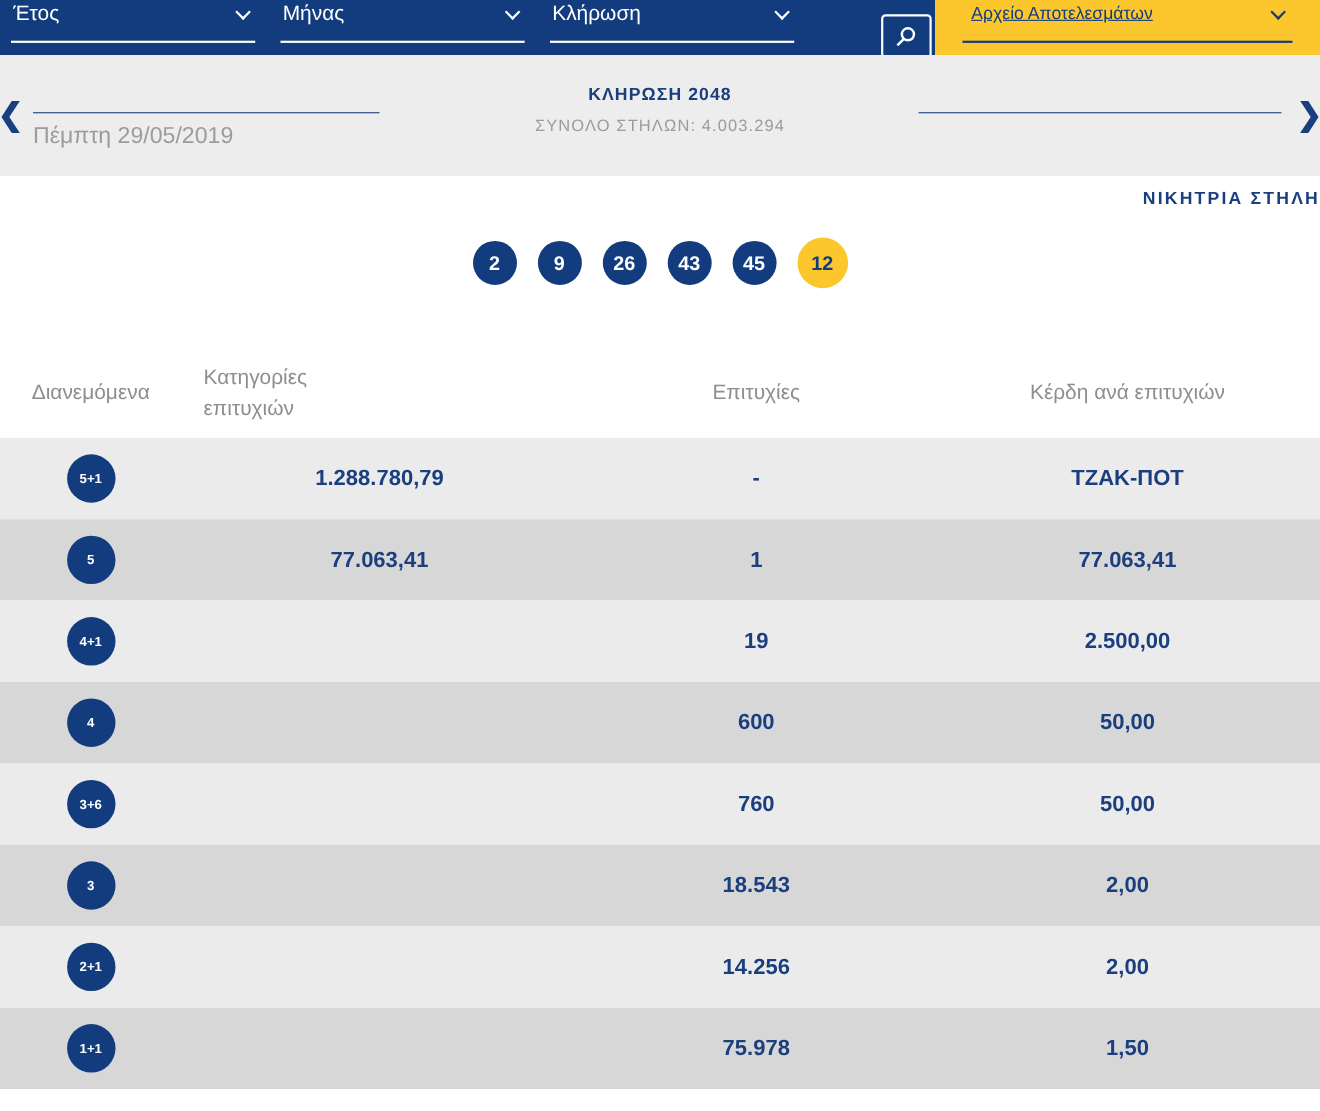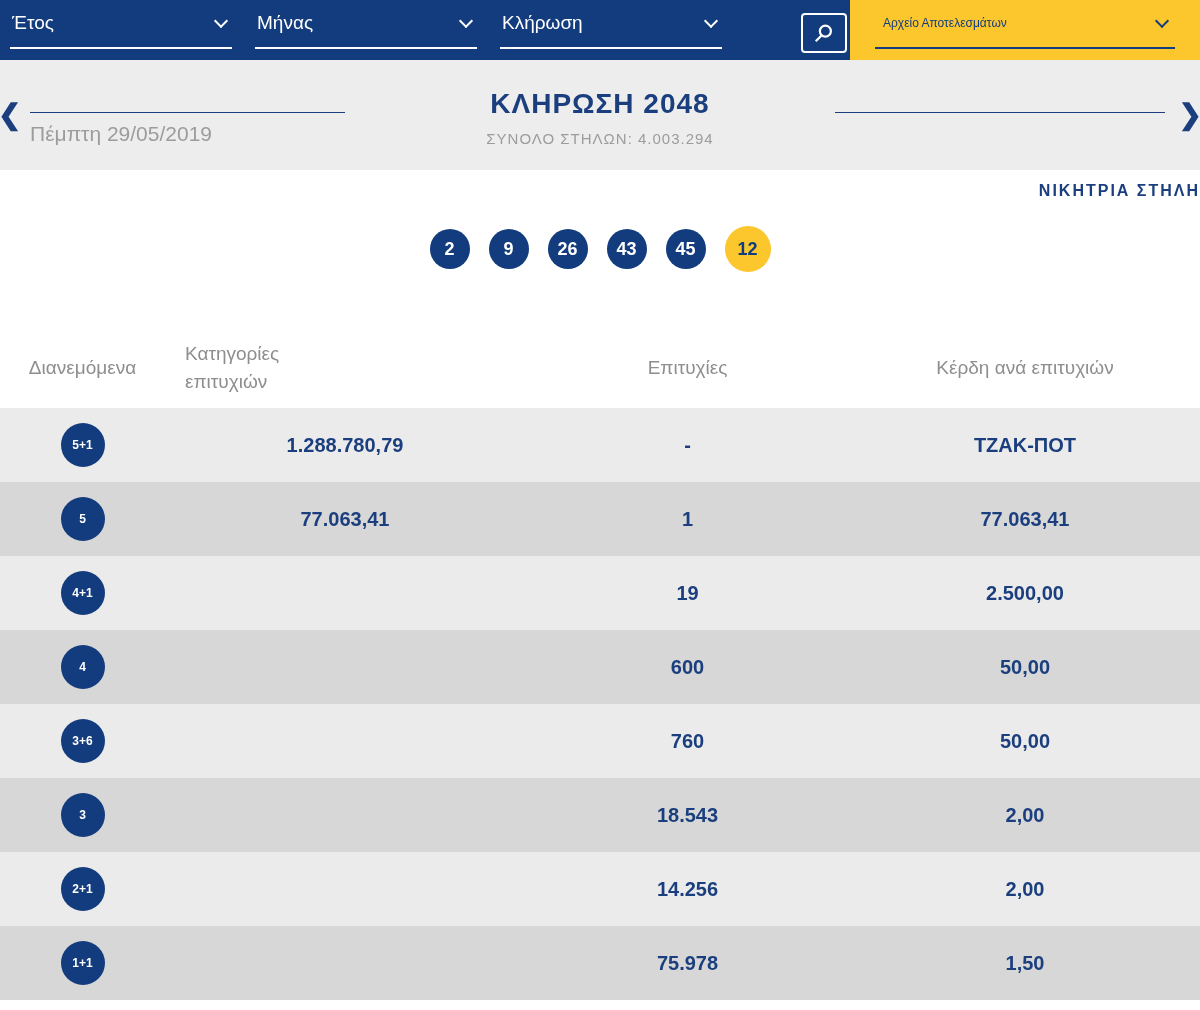--- a/index.html
+++ b/index.html
@@ -10,53 +10,53 @@
     --rowlight:#ebebeb;
     --rowdark:#d7d7d7;
     --hdrgray:#8e8e8e;
     --dategray:#9c9c9c;
   }
   *{box-sizing:border-box;margin:0;padding:0;}
   html,body{width:1200px;height:1010px;overflow:hidden;background:#fff;
     font-family:"Liberation Sans","DejaVu Sans",sans-serif;}
 
   
-  .topbar{display:flex;align-items:stretch;height:60px;background:var(--navy);}
+  .topbar{display:flex;align-items:stretch;height:50px;background:var(--navy);}
   .filters{display:flex;align-items:flex-end;padding-left:10px;}
   .filter{width:222px;margin-right:23px;height:44px;display:flex;align-items:center;
     justify-content:space-between;border-bottom:2px solid #fff;margin-bottom:11px;
     padding:0 6px 6px 2px;cursor:pointer;}
   .filter-label{color:#fff;font-size:19px;}
   .chev{width:10px;height:10px;border-right:2px solid #fff;border-bottom:2px solid #fff;
     transform:rotate(45deg);flex:0 0 auto;margin-bottom:4px;}
   .chev-blue{border-color:var(--navy);}
   .search-btn{margin:13px 0 0 56px;width:46px;height:40px;background:transparent;
     border:2px solid #fff;border-radius:4px;display:flex;align-items:center;
     justify-content:center;cursor:pointer;}
   .archive-panel{margin-left:auto;width:350px;background:var(--yellow);
     display:flex;align-items:flex-end;justify-content:center;}
   .archive-dropdown{width:300px;height:44px;display:flex;align-items:center;
     justify-content:space-between;border-bottom:2px solid var(--navy);
     margin-bottom:11px;padding:0 8px 6px 8px;cursor:pointer;}
-  .archive-label{color:var(--navy);font-size:12px;}
+  .archive-label{color:var(--navy);font-size:16px;text-decoration:underline;}
 
   
   .band{position:relative;height:110px;background:var(--band);}
   .nav-arrow{position:absolute;top:50%;transform:translateY(-50%);
     background:none;border:none;color:var(--textblue);font-size:28px;
     font-weight:bold;cursor:pointer;line-height:1;}
   .nav-prev{left:-2px;}
   .nav-next{right:-2px;}
   .date-group{position:absolute;left:30px;top:52px;width:315px;}
   .hline{border-top:1px solid var(--textblue);}
   .draw-date{margin-top:9px;color:var(--dategray);font-size:21px;}
   .right-line{position:absolute;right:35px;top:52px;width:330px;
     border-top:1px solid var(--textblue);}
   .band-center{position:absolute;left:0;right:0;top:28px;text-align:center;}
-  .draw-title{color:var(--textblue);font-size:28px;font-weight:bold;letter-spacing:1px;}
+  .draw-title{color:var(--textblue);font-size:16px;font-weight:bold;letter-spacing:1px;}
   .draw-subtitle{margin-top:10px;color:var(--dategray);font-size:15px;letter-spacing:1px;}
 
   
   .winning{height:158px;padding-top:12px;text-align:right;background:#fff;}
   .winning-title{color:var(--textblue);font-size:16px;font-weight:bold;letter-spacing:2px;}
   .balls{margin-top:26px;display:flex;justify-content:center;align-items:center;gap:19px;}
   .ball{width:40px;height:40px;border-radius:50%;background:var(--navy);color:#fff;
     display:flex;align-items:center;justify-content:center;font-size:18px;font-weight:bold;}
   .ball.joker{width:46px;height:46px;background:var(--yellow);color:var(--navy);}
 

